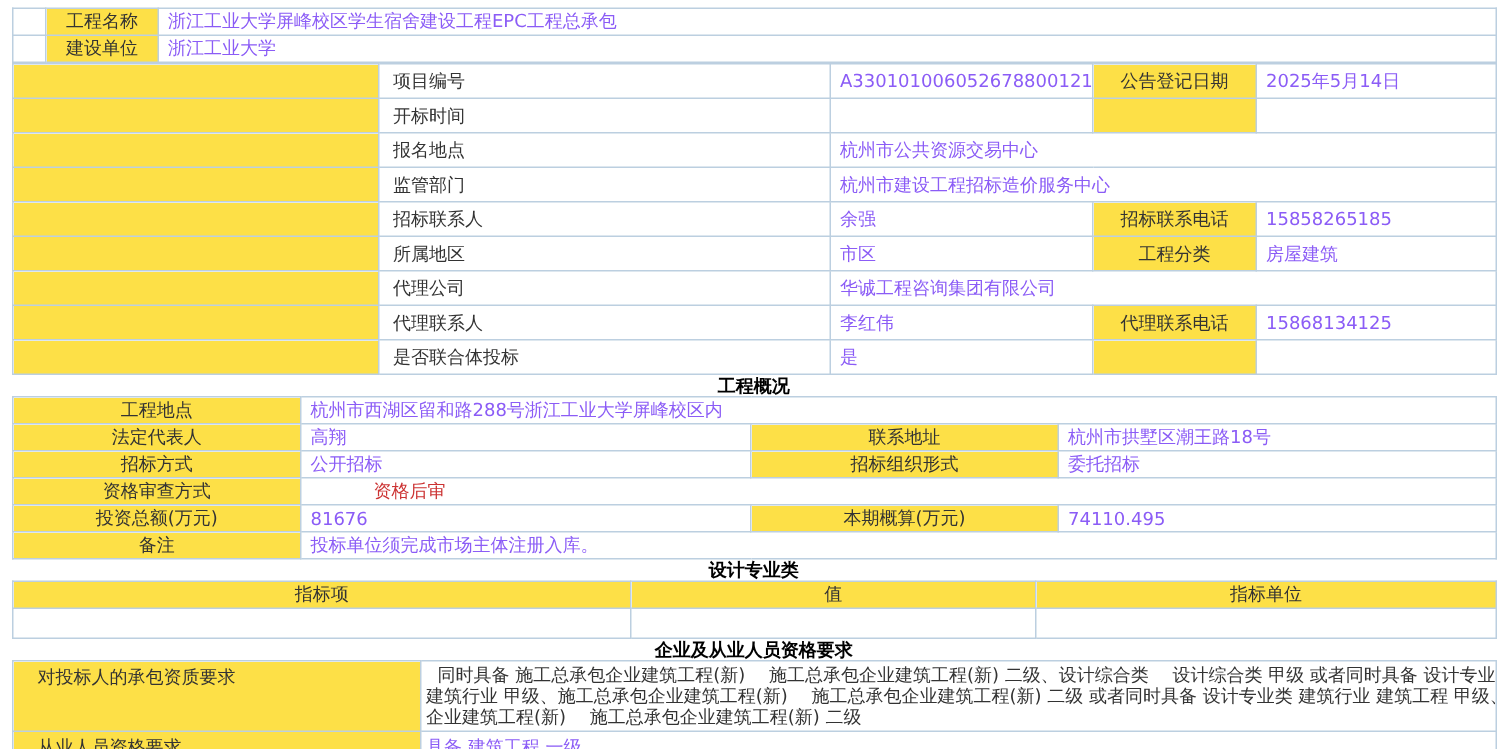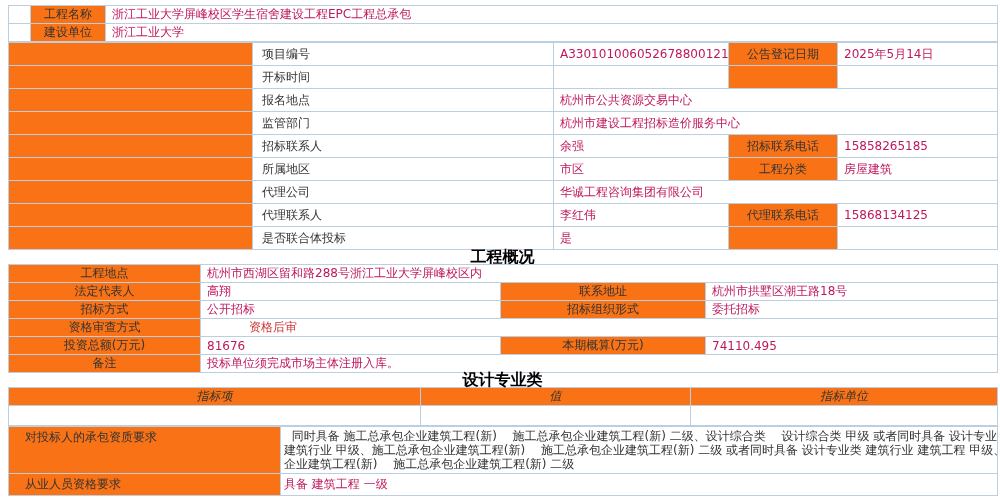--- a/index.html
+++ b/index.html
@@ -1,31 +1,31 @@
 <!DOCTYPE html>
 <html><head>
 <meta charset="utf-8">
 <title>招标公告</title>
 <style>
   html,body{margin:0;padding:0;background:#fff;}
   body{font-family:"DejaVu Sans","Liberation Sans",sans-serif;font-size:12px;color:#333;}
   .page{width:989px;margin:5px 0 0 8px;}
   table{border-collapse:collapse;table-layout:fixed;width:989px;}
   td{border:1px solid #bccfe0;overflow:hidden;white-space:nowrap;padding:0 6px;vertical-align:middle;}
-  .b{background:#f97316;}
+  .b{background:#fde047;}
   .c{text-align:center;}
   .lab{padding-left:9px;margin-top:16px;}
-  .val{padding-left:6px;color:#be185d;}
+  .val{padding-left:6px;color:#8b5cf6;}
   .t1 td{height:16px;}
   .t2 td{height:22px;}
   .t3 td{height:16px;}
-  .t4h td{height:17px;font-style:italic;}
+  .t4h td{height:17px;}
   .t4e td{height:19px;}
   .t5 td{vertical-align:top;padding-top:2px;}
-  .shead{height:14px;line-height:14px;text-align:center;font-weight:bold;color:#000;font-size:16px;}
+  .shead{height:14px;line-height:14px;text-align:center;font-weight:bold;color:#000;font-size:12px;}
   .red{color:#cc3333;padding-left:48px;}
   .pre{white-space:pre;line-height:14px;padding:2px 4px;height:40px;}
   .toplab{padding-left:16px;}
   .t5 .val2{padding-left:3px;}
   .h21{height:19px;}
 </style>
 </head>
 <body>
 
 <div class="page">
@@ -175,20 +175,21 @@
       <td class="b c">指标单位</td>
     </tr>
     <tr class="t4e">
       <td></td>
       <td></td>
       <td></td>
     </tr>
   </tbody>
     </table>
 
+  <div class="shead">企业及从业人员资格要求</div>
   <table class="t5">
     <colgroup>
         <col style="width:272px">
         <col style="width:717px">
       </colgroup>
     <tbody>
         <tr>
       <td class="b toplab">对投标人的承包资质要求</td>
       <td class="pre val2">  同时具备 施工总承包企业建筑工程(新)　 施工总承包企业建筑工程(新) 二级、设计综合类　 设计综合类 甲级 或者同时具备 设计专业类 建筑行业
 建筑行业 甲级、施工总承包企业建筑工程(新)　 施工总承包企业建筑工程(新) 二级 或者同时具备 设计专业类 建筑行业 建筑工程 甲级、施工总承包

